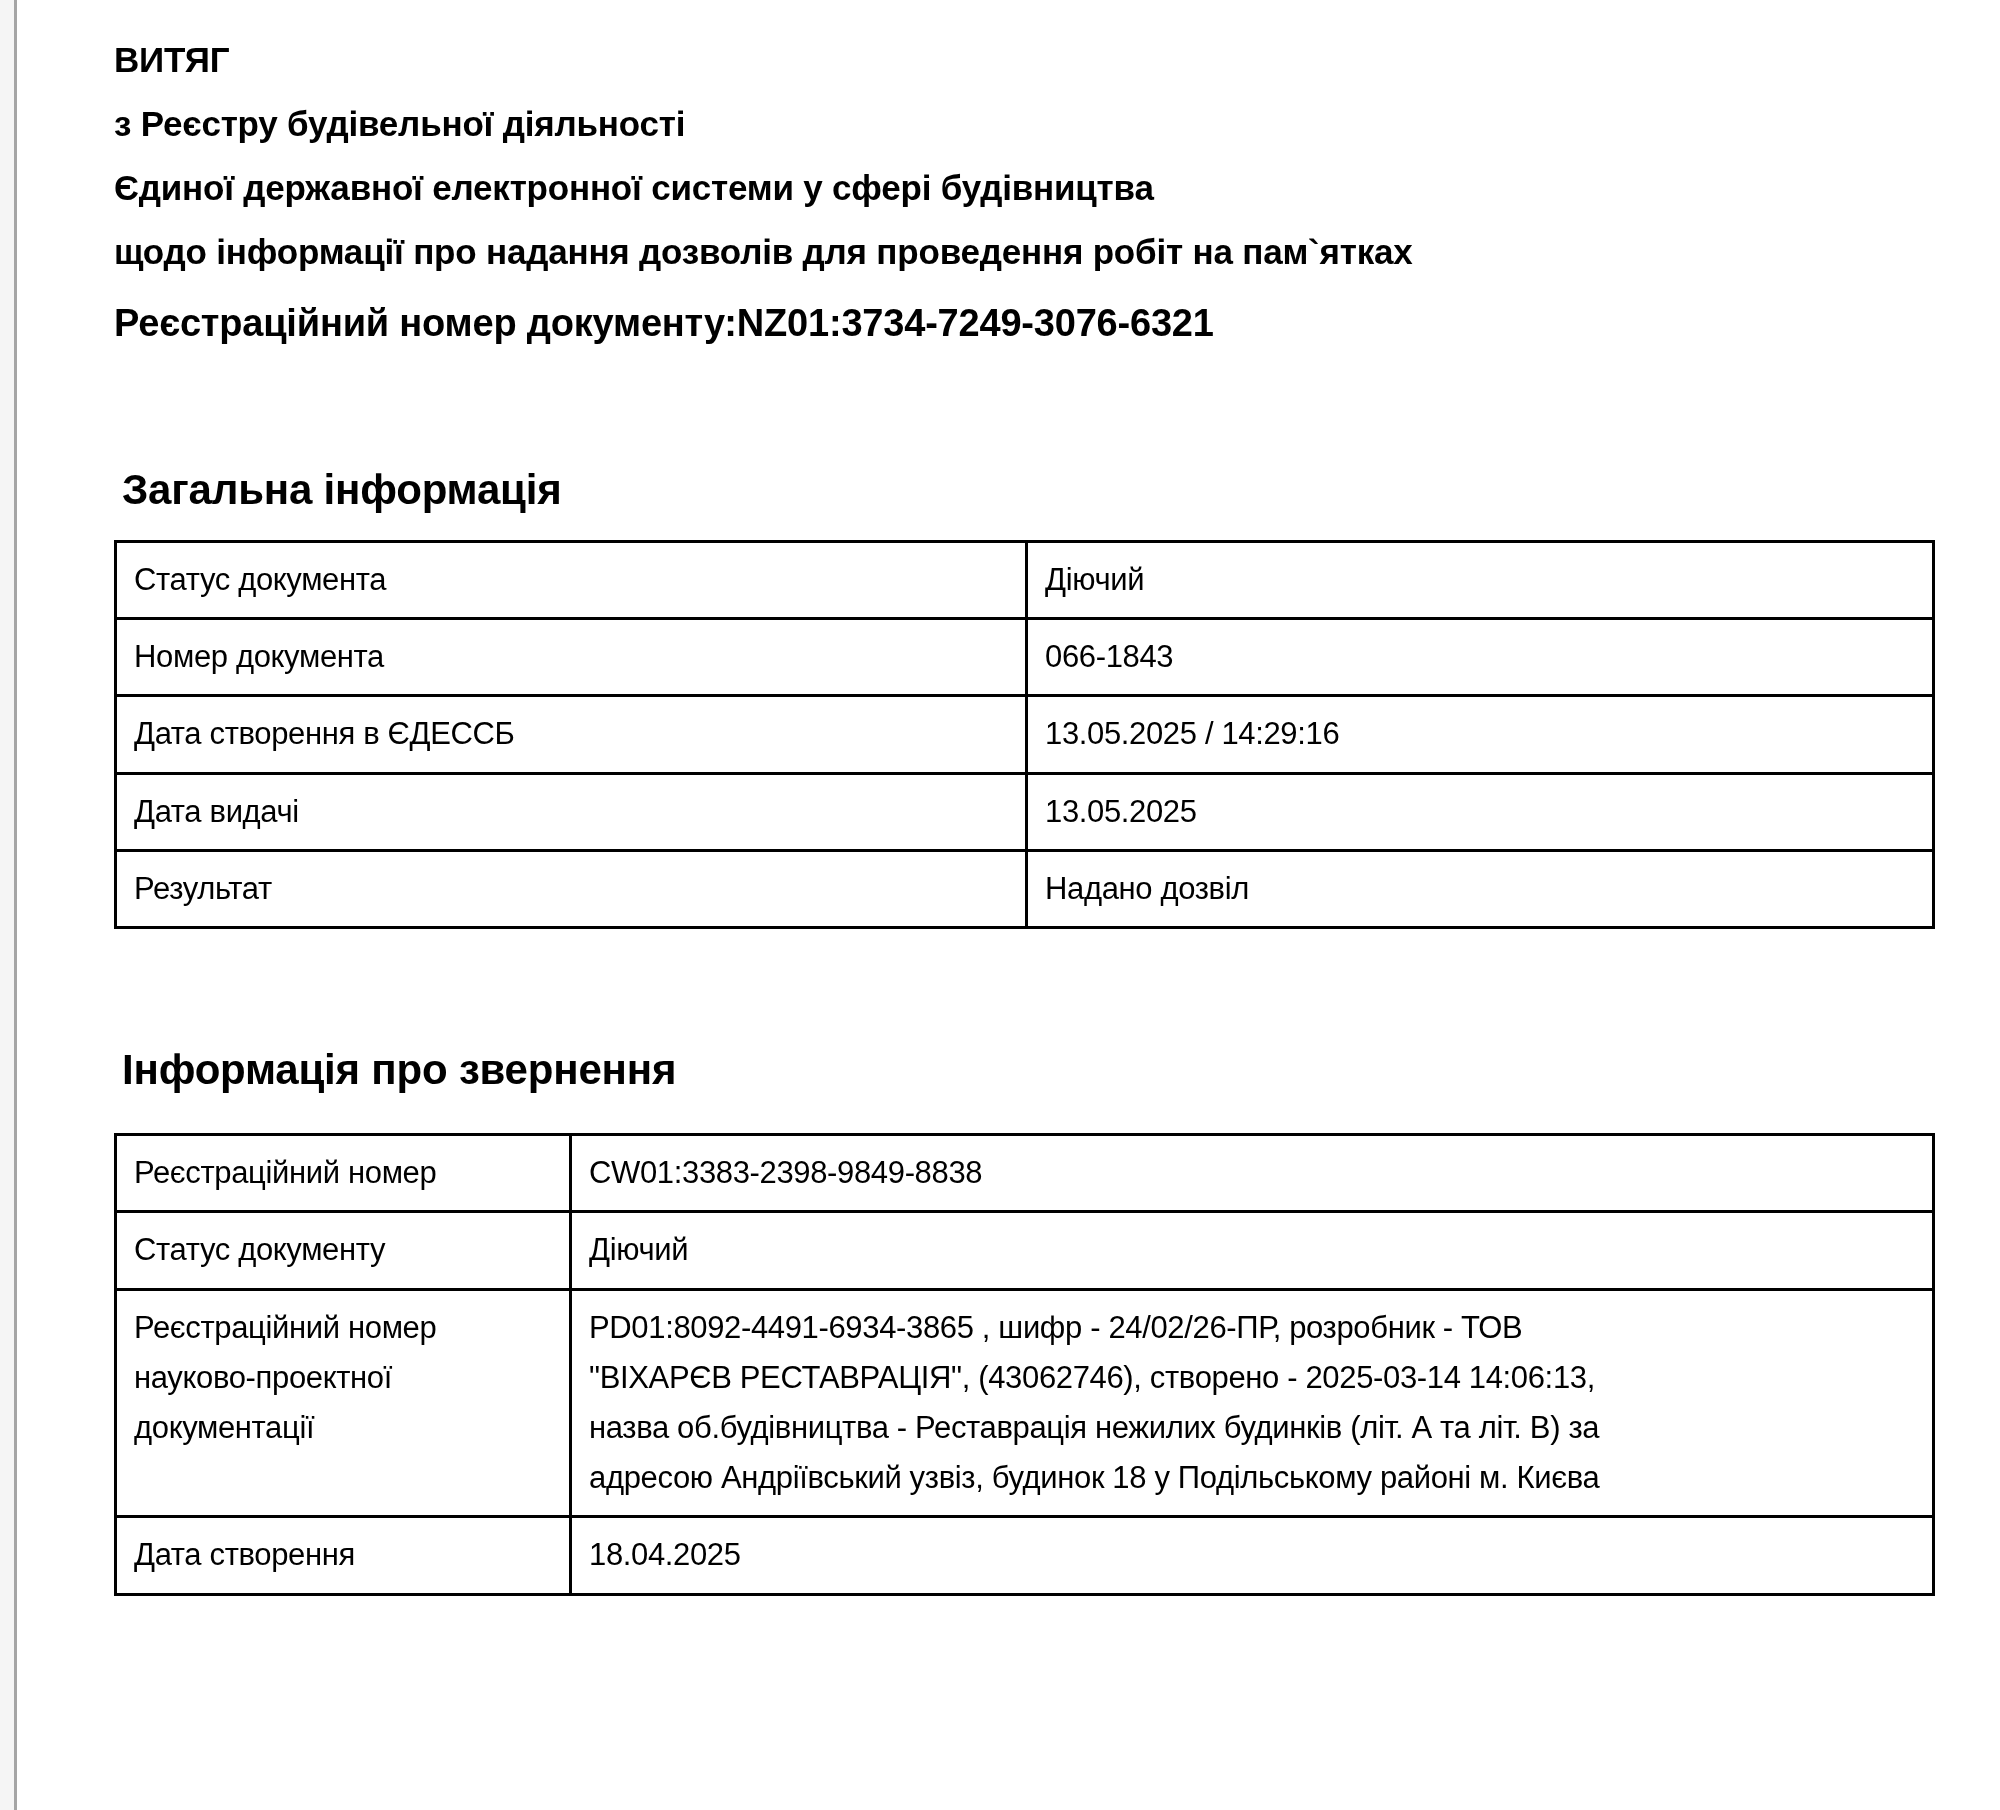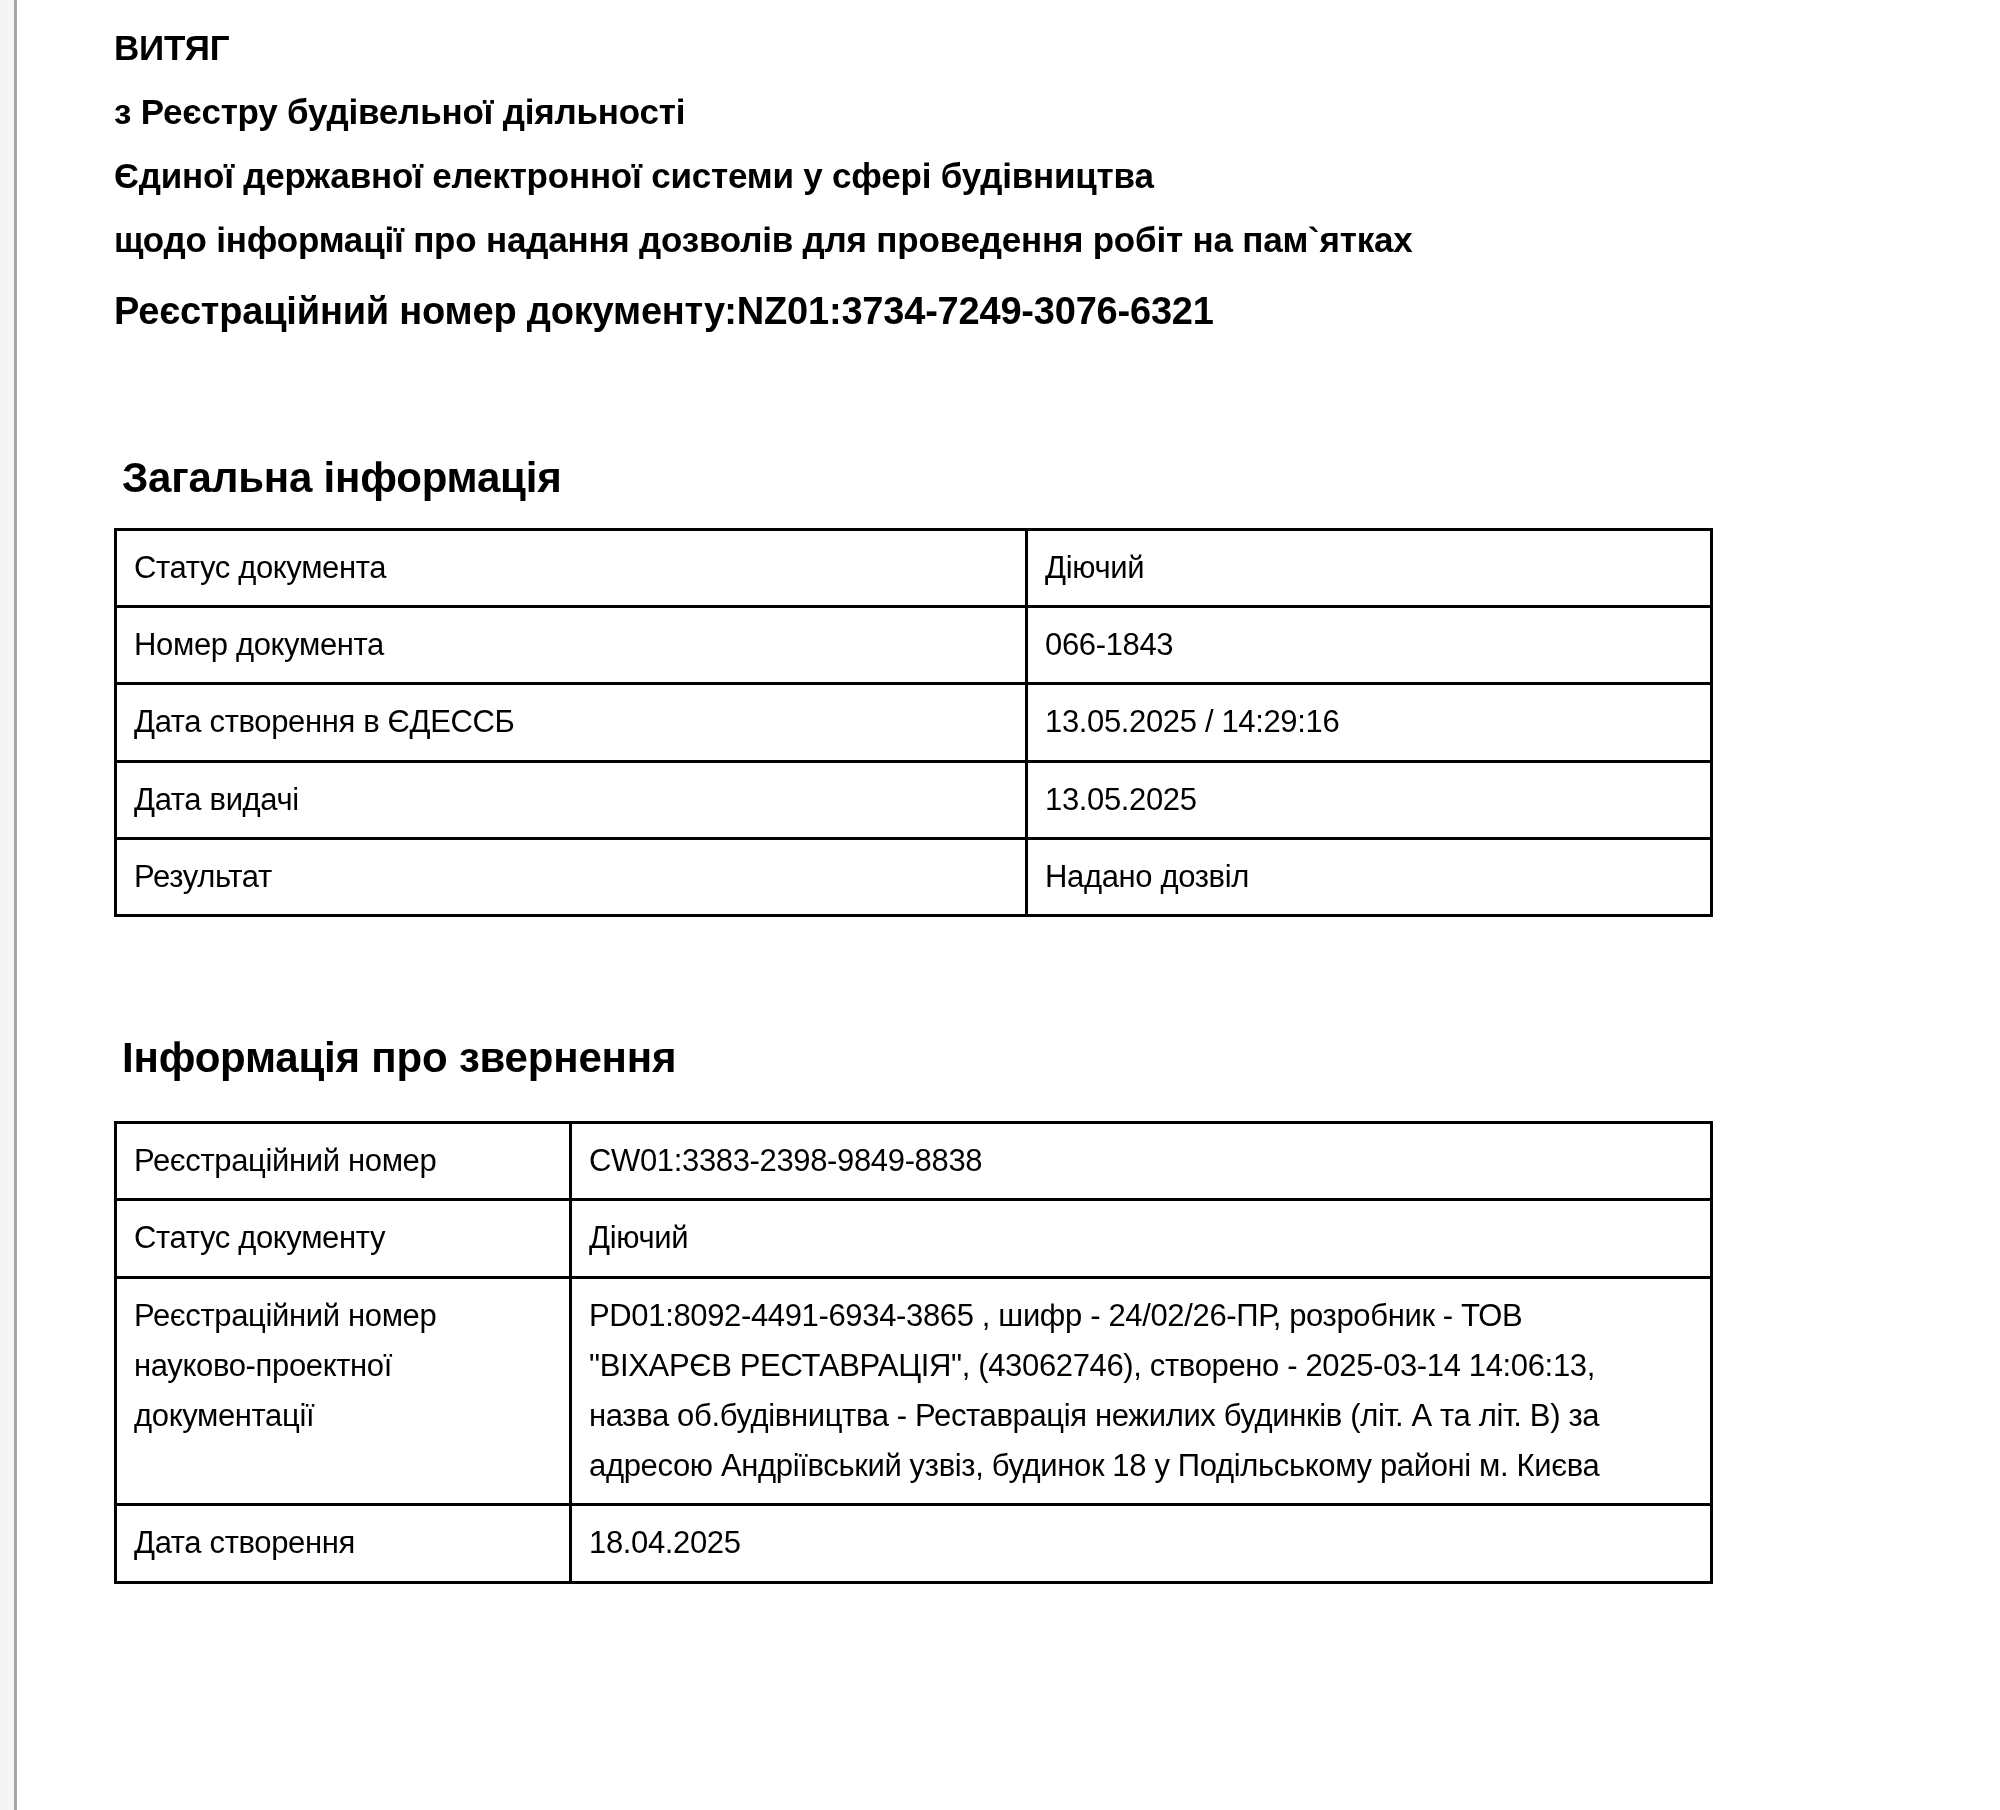--- a/index.html
+++ b/index.html
@@ -25,21 +25,21 @@
     position: absolute;
     left: 14px; top: 0;
     width: 3px; height: 1810px;
     background: #a5a5a5;
   }
   .content {
     margin-left: 114px;
     margin-right: 50px;
   }
   .doc-title {
-    padding-top: 16px;
+    padding-top: 28px;
     font-size: 35px;
     font-weight: bold;
     line-height: 64px;
     letter-spacing: -0.2px;
   }
   .reg-line {
     margin-top: 18px;
     font-size: 38px;
     font-weight: bold;
     letter-spacing: -0.2px;
@@ -49,21 +49,21 @@
     margin: 8px;
     font-size: 42px;
     font-weight: bold;
     line-height: 50px;
     letter-spacing: -0.2px;
   }
   #heading-1 { margin-top: 120px; }
   #heading-2 { margin-top: 116px; }
   table.info-table {
     border-collapse: collapse;
-    width: 1599px;
+    width: 1821px;
     table-layout: fixed;
   }
   #table-1 { margin-top: 25px; }
   #table-2 { margin-top: 38px; }
   table.info-table td {
     border: 3px solid #000000;
     font-size: 31px;
     line-height: 1.62;
     padding: 12px 17px;
     vertical-align: top;

